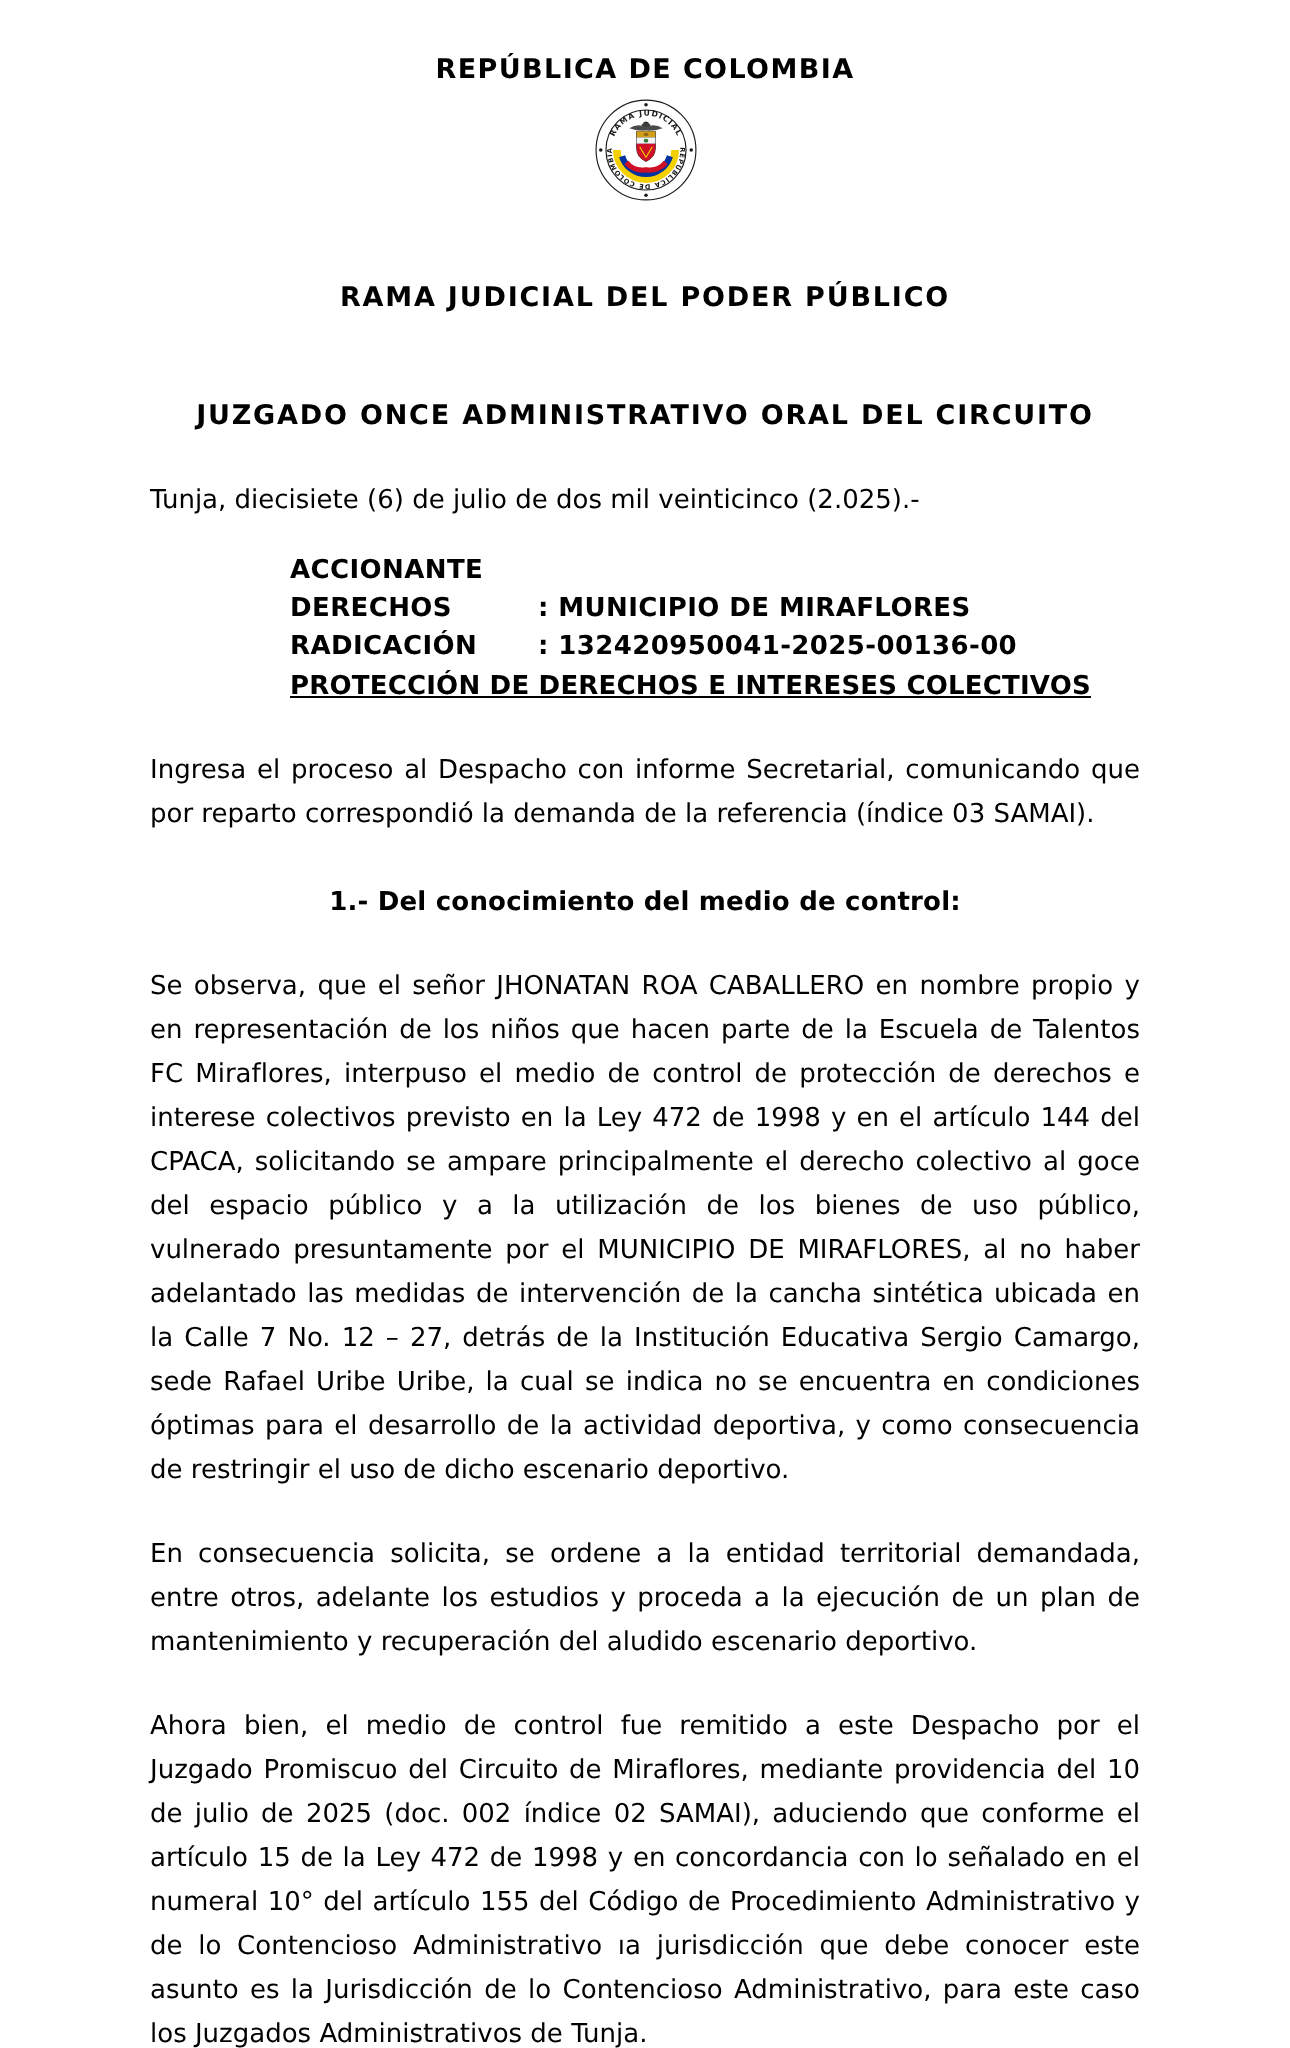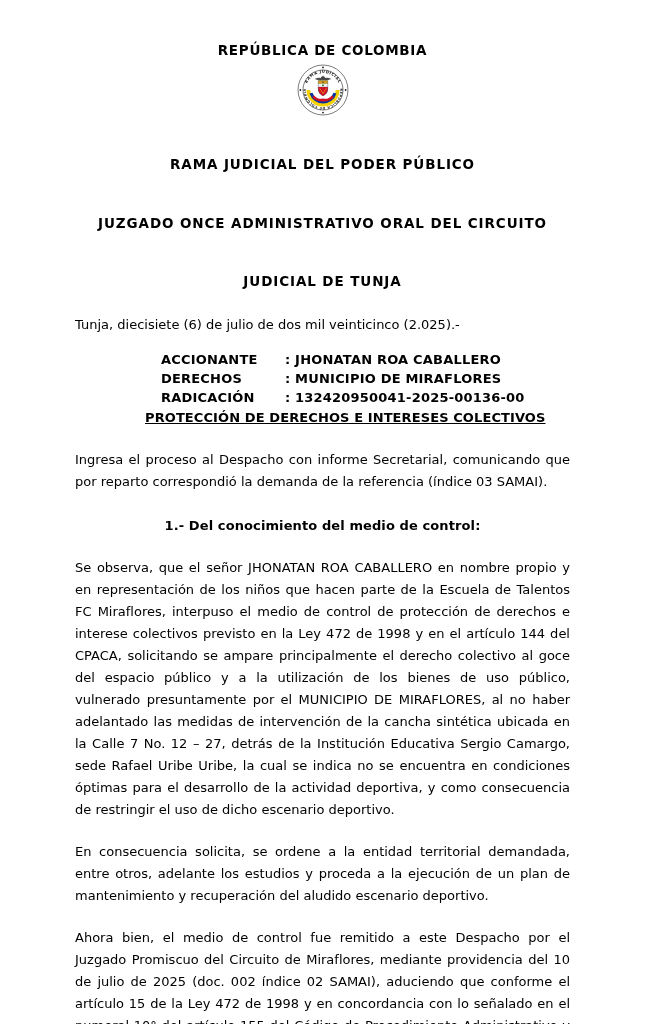--- a/index.html
+++ b/index.html
@@ -11,21 +11,21 @@
     width: 645px;
     height: 1024px;
     font-family: "DejaVu Sans", sans-serif;
     color: #000000;
     overflow: hidden;
   }
   .page {
     width: 645px;
     height: 744px;
     box-sizing: border-box;
-    padding: 42px 75px 0 75px;
+    padding: 27px 75px 0 75px;
     position: relative;
   }
   .country-title {
     text-align: center;
     font-weight: bold;
     font-size: 13.5px;
     letter-spacing: 0.7px;
     line-height: 1.2;
     margin: 0 0 6px 0;
   }
@@ -56,21 +56,20 @@
   }
 
   .party-block {
     margin: 14px 0 0 70px;
     font-weight: bold;
     font-size: 13px;
     line-height: 19px;
   }
   .party-row {
     display: flex;
-    margin-left: 16px;
   }
   .party-label {
     width: 124px;
     flex: 0 0 124px;
     letter-spacing: 0.2px;
   }
   .party-value {
     flex: 1 1 auto;
     letter-spacing: 0.2px;
   }
@@ -138,29 +137,27 @@
       <path d="M 41,44 L 59,44 L 59,48 Q 59,57 50,61 Q 41,57 41,48 Z" fill="#CE1126"></path>
       <ellipse cx="50" cy="35" rx="2.4" ry="1.6" fill="#8B6914"></ellipse>
       <ellipse cx="50" cy="41" rx="2.2" ry="1.8" fill="#2E7D32"></ellipse>
       <path d="M 44,47 L 50,57 L 56,47" fill="none" stroke="#F5D000" stroke-width="1"></path>
     </svg>
   </div>
 
   <div class="court-heading">
     <div>RAMA JUDICIAL DEL PODER PÚBLICO</div>
     <div>JUZGADO ONCE ADMINISTRATIVO ORAL DEL CIRCUITO</div>
-    <div>JUDICIAL DE TUNJA</div>
   </div>
 
   <div class="dateline">Tunja, diecisiete (6) de julio de dos mil veinticinco (2.025).-</div>
 
   <div class="party-block">
     <div class="party-row">
       <span class="party-label">ACCIONANTE</span>
-      <span class="party-value">: JHONATAN ROA CABALLERO</span>
     </div>
     <div class="party-row">
       <span class="party-label">DERECHOS</span>
       <span class="party-value">: MUNICIPIO DE MIRAFLORES</span>
     </div>
     <div class="party-row">
       <span class="party-label">RADICACIÓN</span>
       <span class="party-value">: 132420950041-2025-00136-00</span>
     </div>
     <div class="party-subject">PROTECCIÓN DE DERECHOS E INTERESES COLECTIVOS</div>

